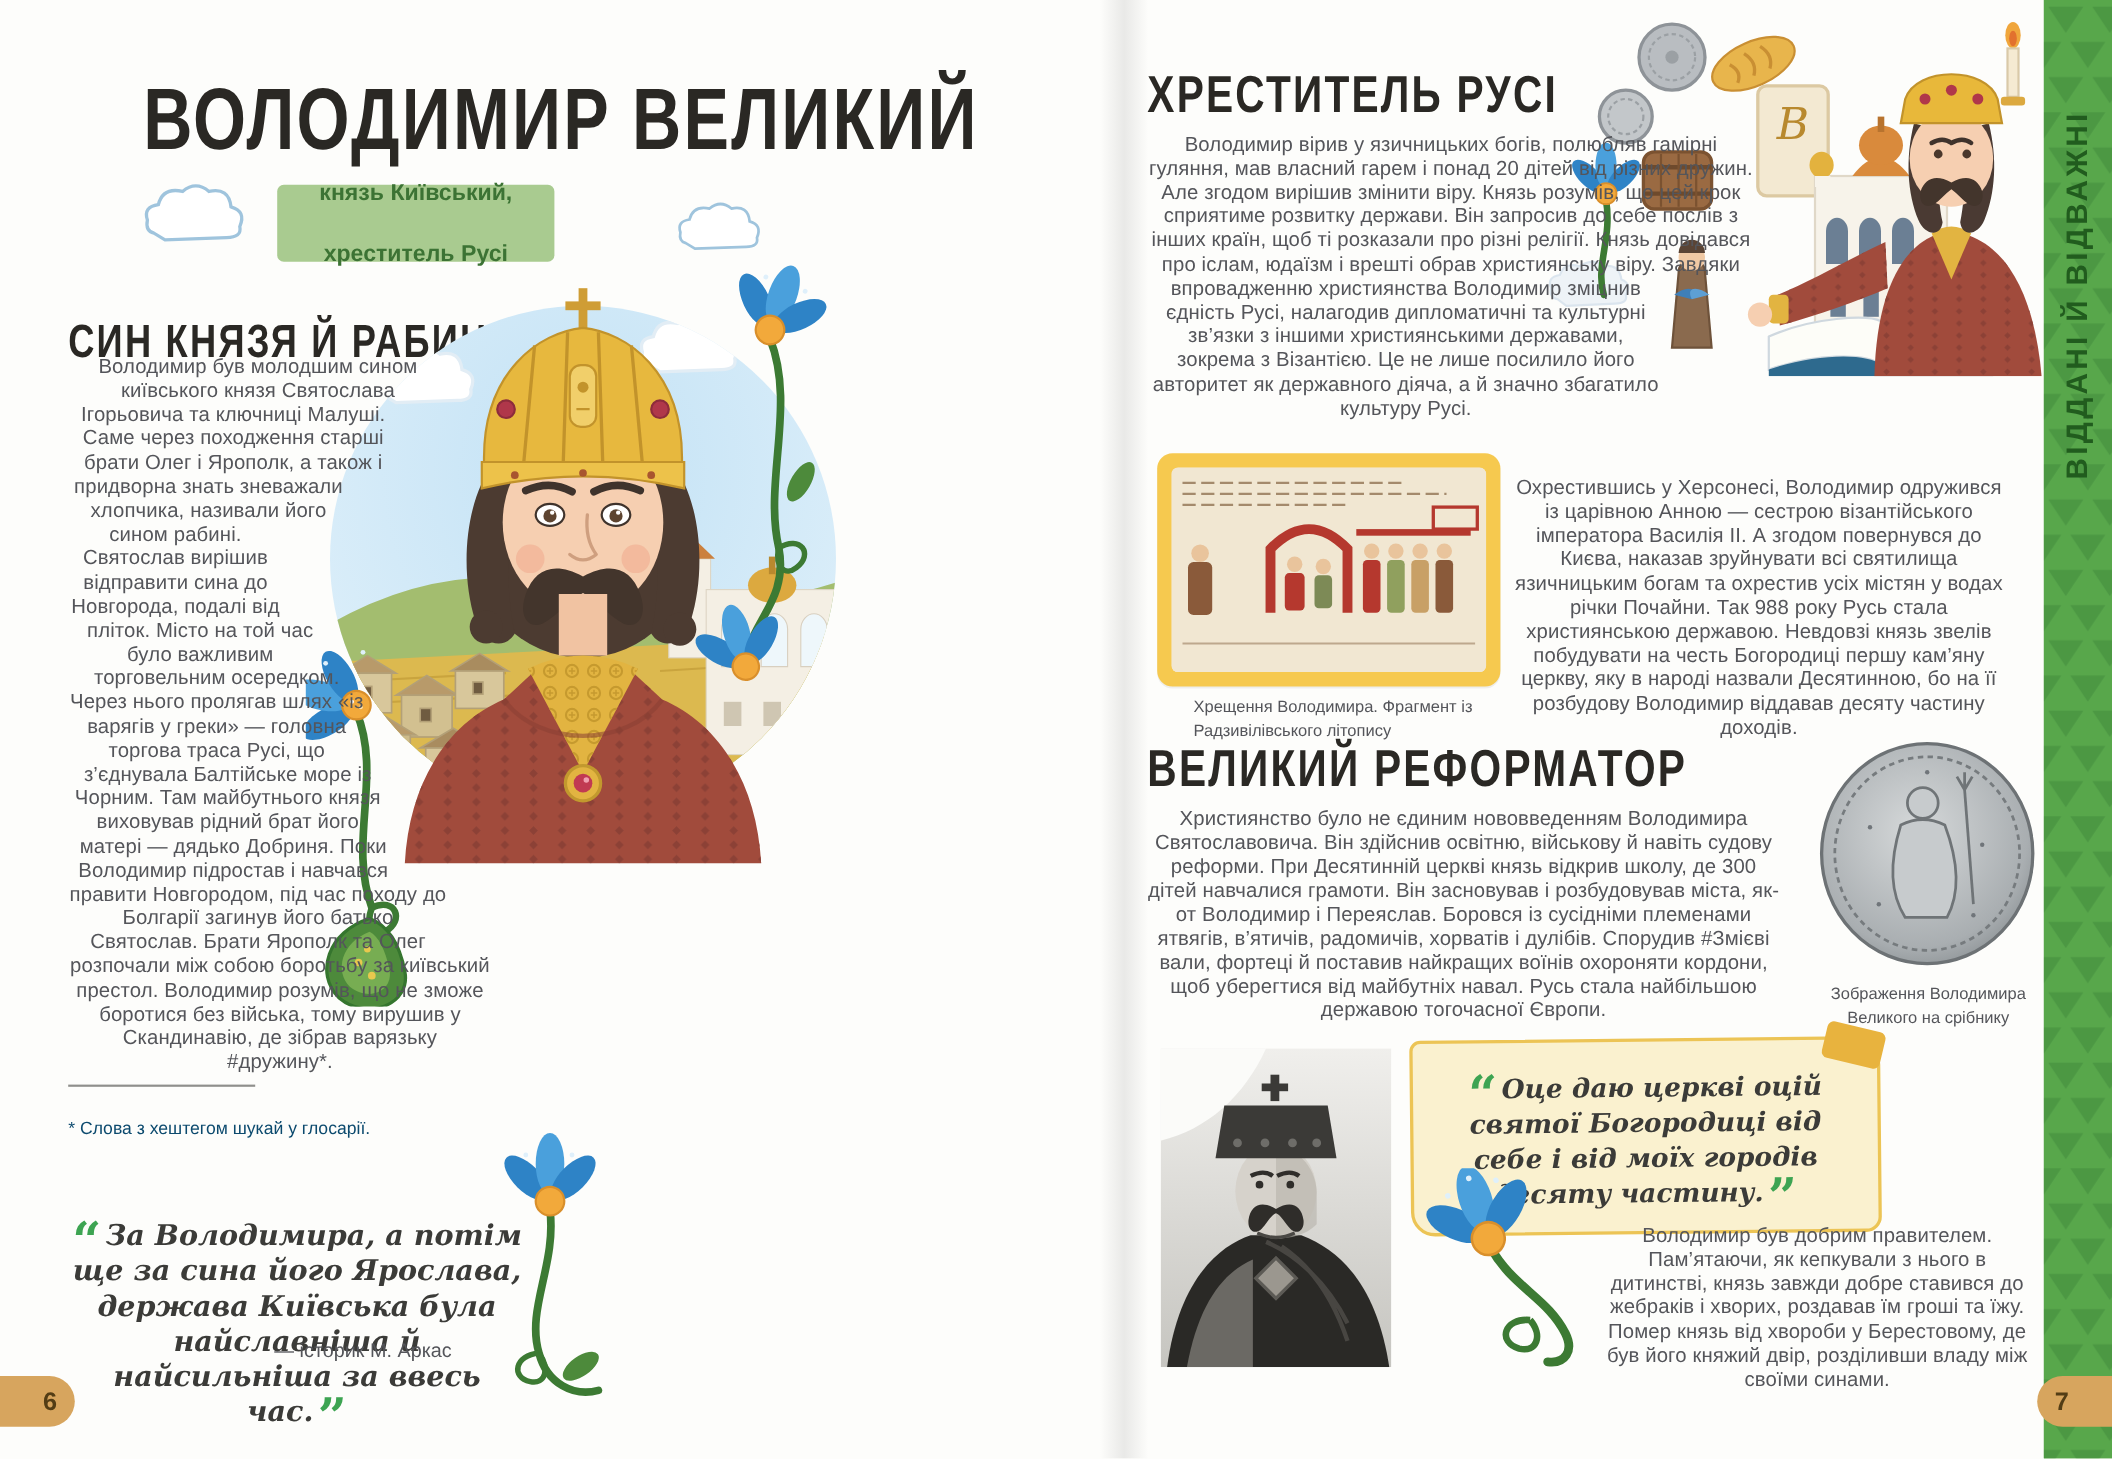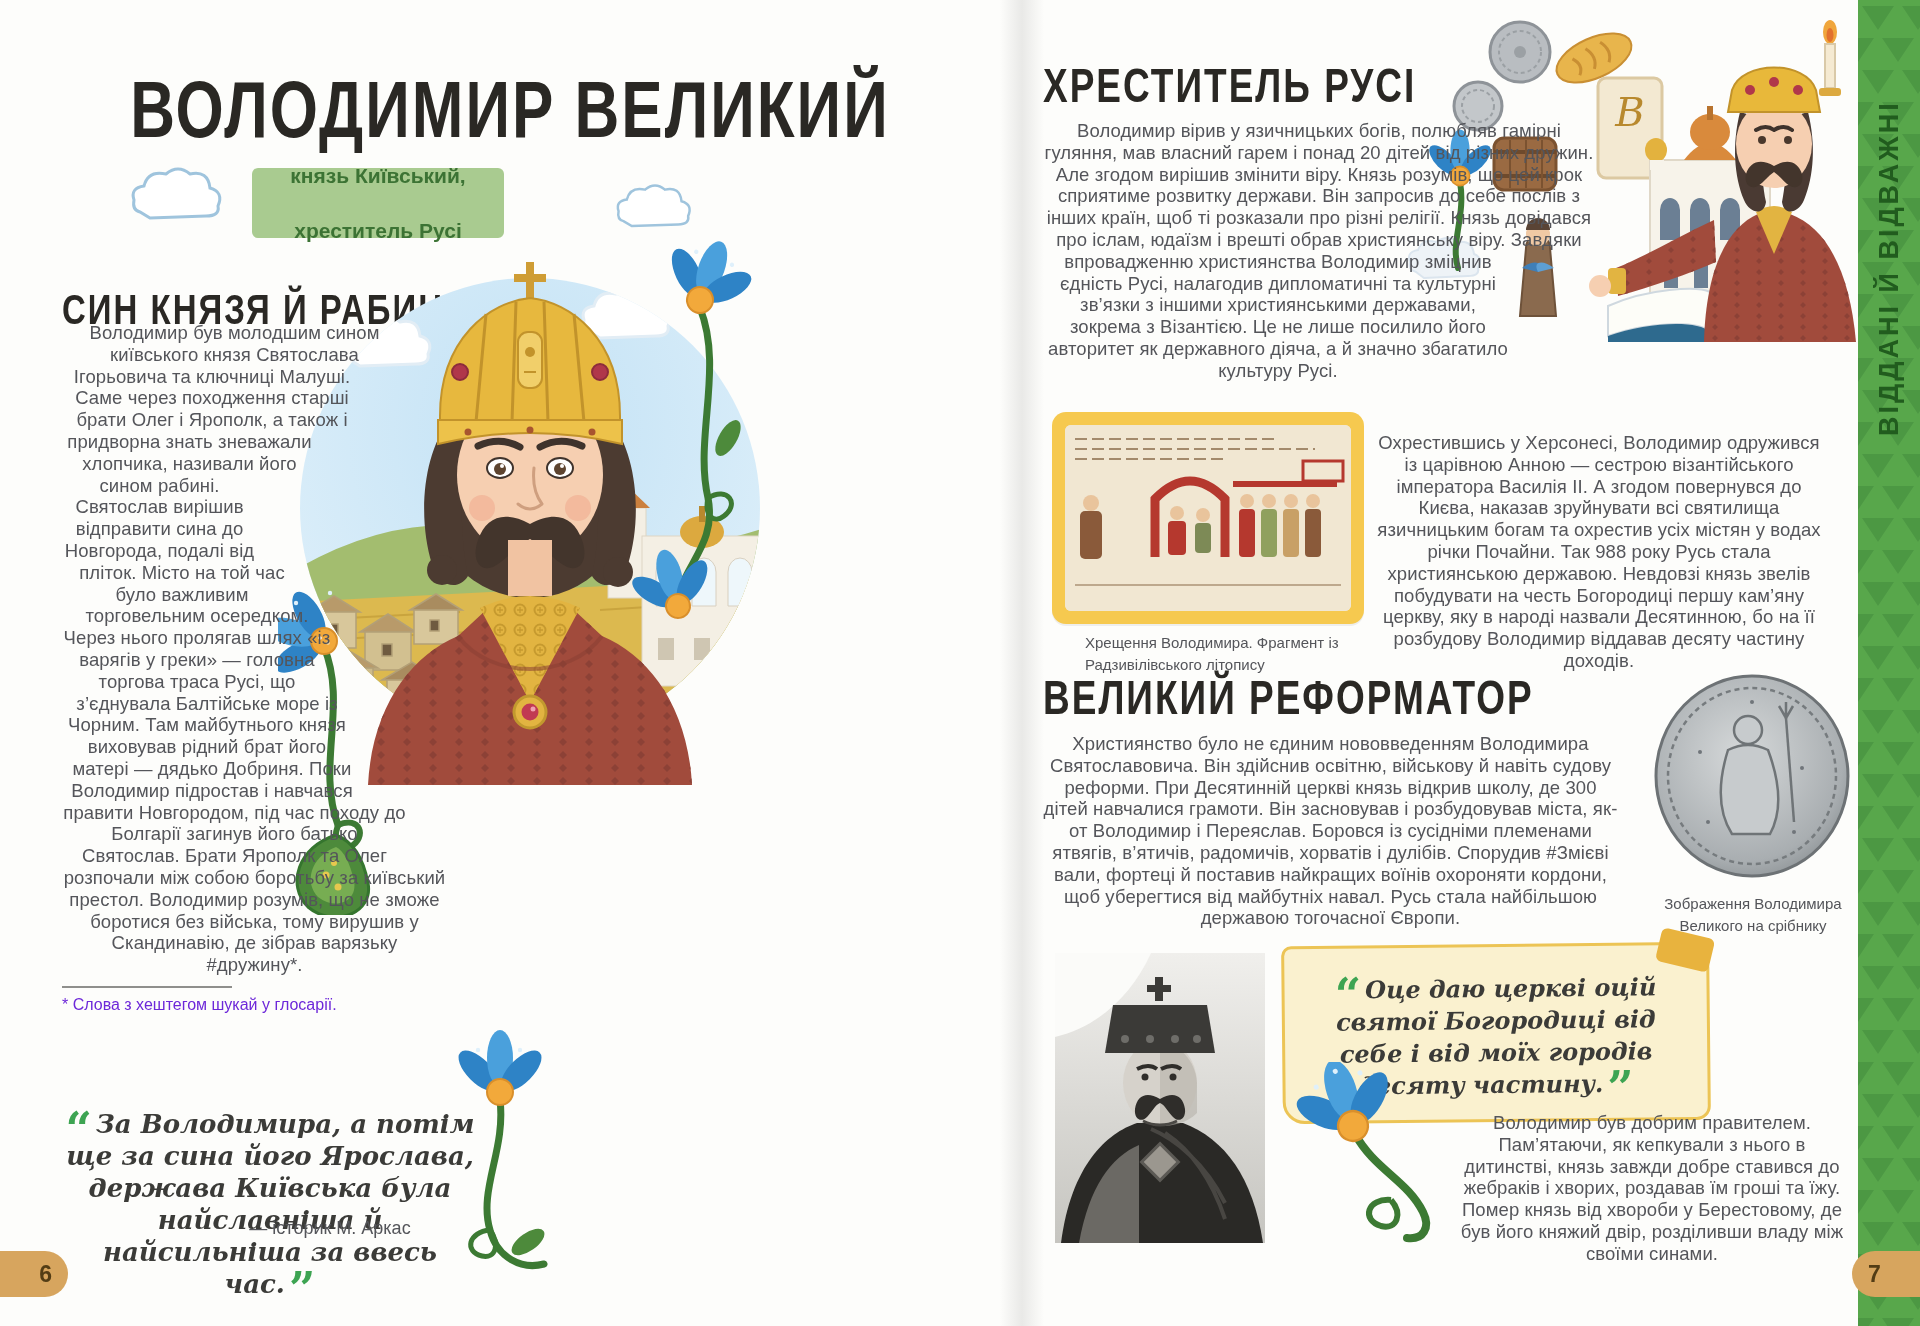--- a/index.html
+++ b/index.html
@@ -25,21 +25,21 @@
     color:#3c7334;font-weight:bold;font-size:21px;line-height:27px;text-align:center;
   }
   .script{
     font-family:"DejaVu Serif",serif;font-style:italic;font-weight:bold;
     color:#3b3b38;text-align:center;
   }
   .gq{color:#3da452;font-style:normal;font-family:"DejaVu Serif",serif;}
   .gq::before{content:"\201C";font-size:46px;line-height:0;vertical-align:-12px;padding-right:4px;}
   .gq.close::before{content:"\201D";padding-right:0;padding-left:4px;}
   .caption{font-size:15px;line-height:22px;color:#54555a;}
-  .footnote{font-size:16px;color:#6d28d9;}
+  .footnote{font-size:16px;color:#0c4a6e;margin-top:22px;}
   .tab{
     background:#d7a55e;color:#533d15;font-weight:bold;font-size:23px;
     display:flex;align-items:center;
   }
   .frame-outer{background:#f6c94f;border-radius:14px;box-shadow:0 2px 0 rgba(0,0,0,.06);}
   .frame-inner{position:absolute;left:13px;top:13px;right:13px;bottom:13px;background:#f1e7d2;border-radius:6px;overflow:hidden;}
   .scroll-banner{
     background:#faf1cf;border:3px solid #ecc455;border-radius:10px 26px 14px 22px;
     transform:rotate(-.6deg);
   }

